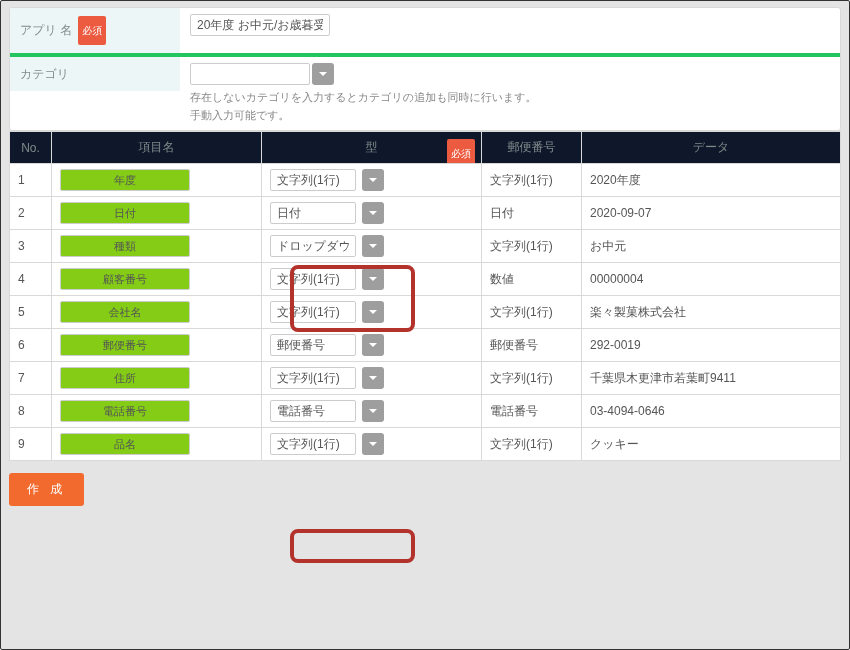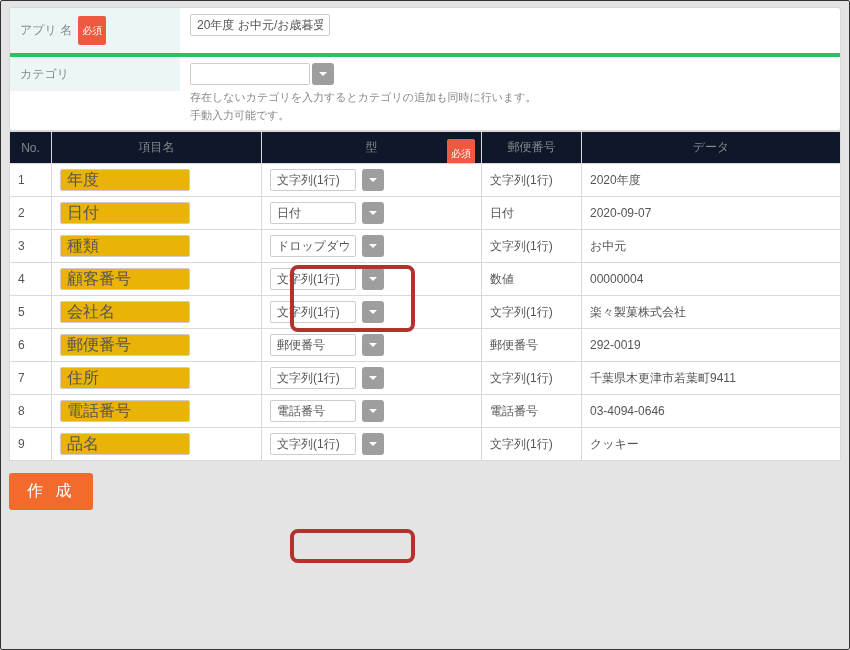--- a/index.html
+++ b/index.html
@@ -90,40 +90,40 @@
   .select-input {
     height:22px; width:86px;
     padding:2px 6px;
     border:1px solid #ccc; border-radius:2px;
     font-family:inherit; font-size:12px; color:#555; background:#fff;
   }
   .item-input {
     height:22px; width:130px;
     padding:2px 6px;
     border:1px solid #ccc; border-radius:2px;
-    font-family:inherit; font-size:16px; color:#555; background:#eab308;
+    font-family:inherit; font-size:11px; color:#555; background:#84cc16;text-align:center;
   }
   
   .hl-box {
     position:absolute;
     border:4px solid #b3322c;
     border-radius:8px;
     pointer-events:none;
   }
   .frame-inner { position:relative; }
   
   .create-btn {
     margin-top:12px;
     display:inline-block;
     background:#f26a2e;
     color:#fff;
     border:none;
     border-radius:3px;
     padding:8px 18px;
-    font-size:16px;
+    font-size:12px;
     letter-spacing:4px;
     cursor:pointer;
   }
 </style>
 </head>
 <body>
 
 <div class="frame">
     <div class="frame-inner">
 

